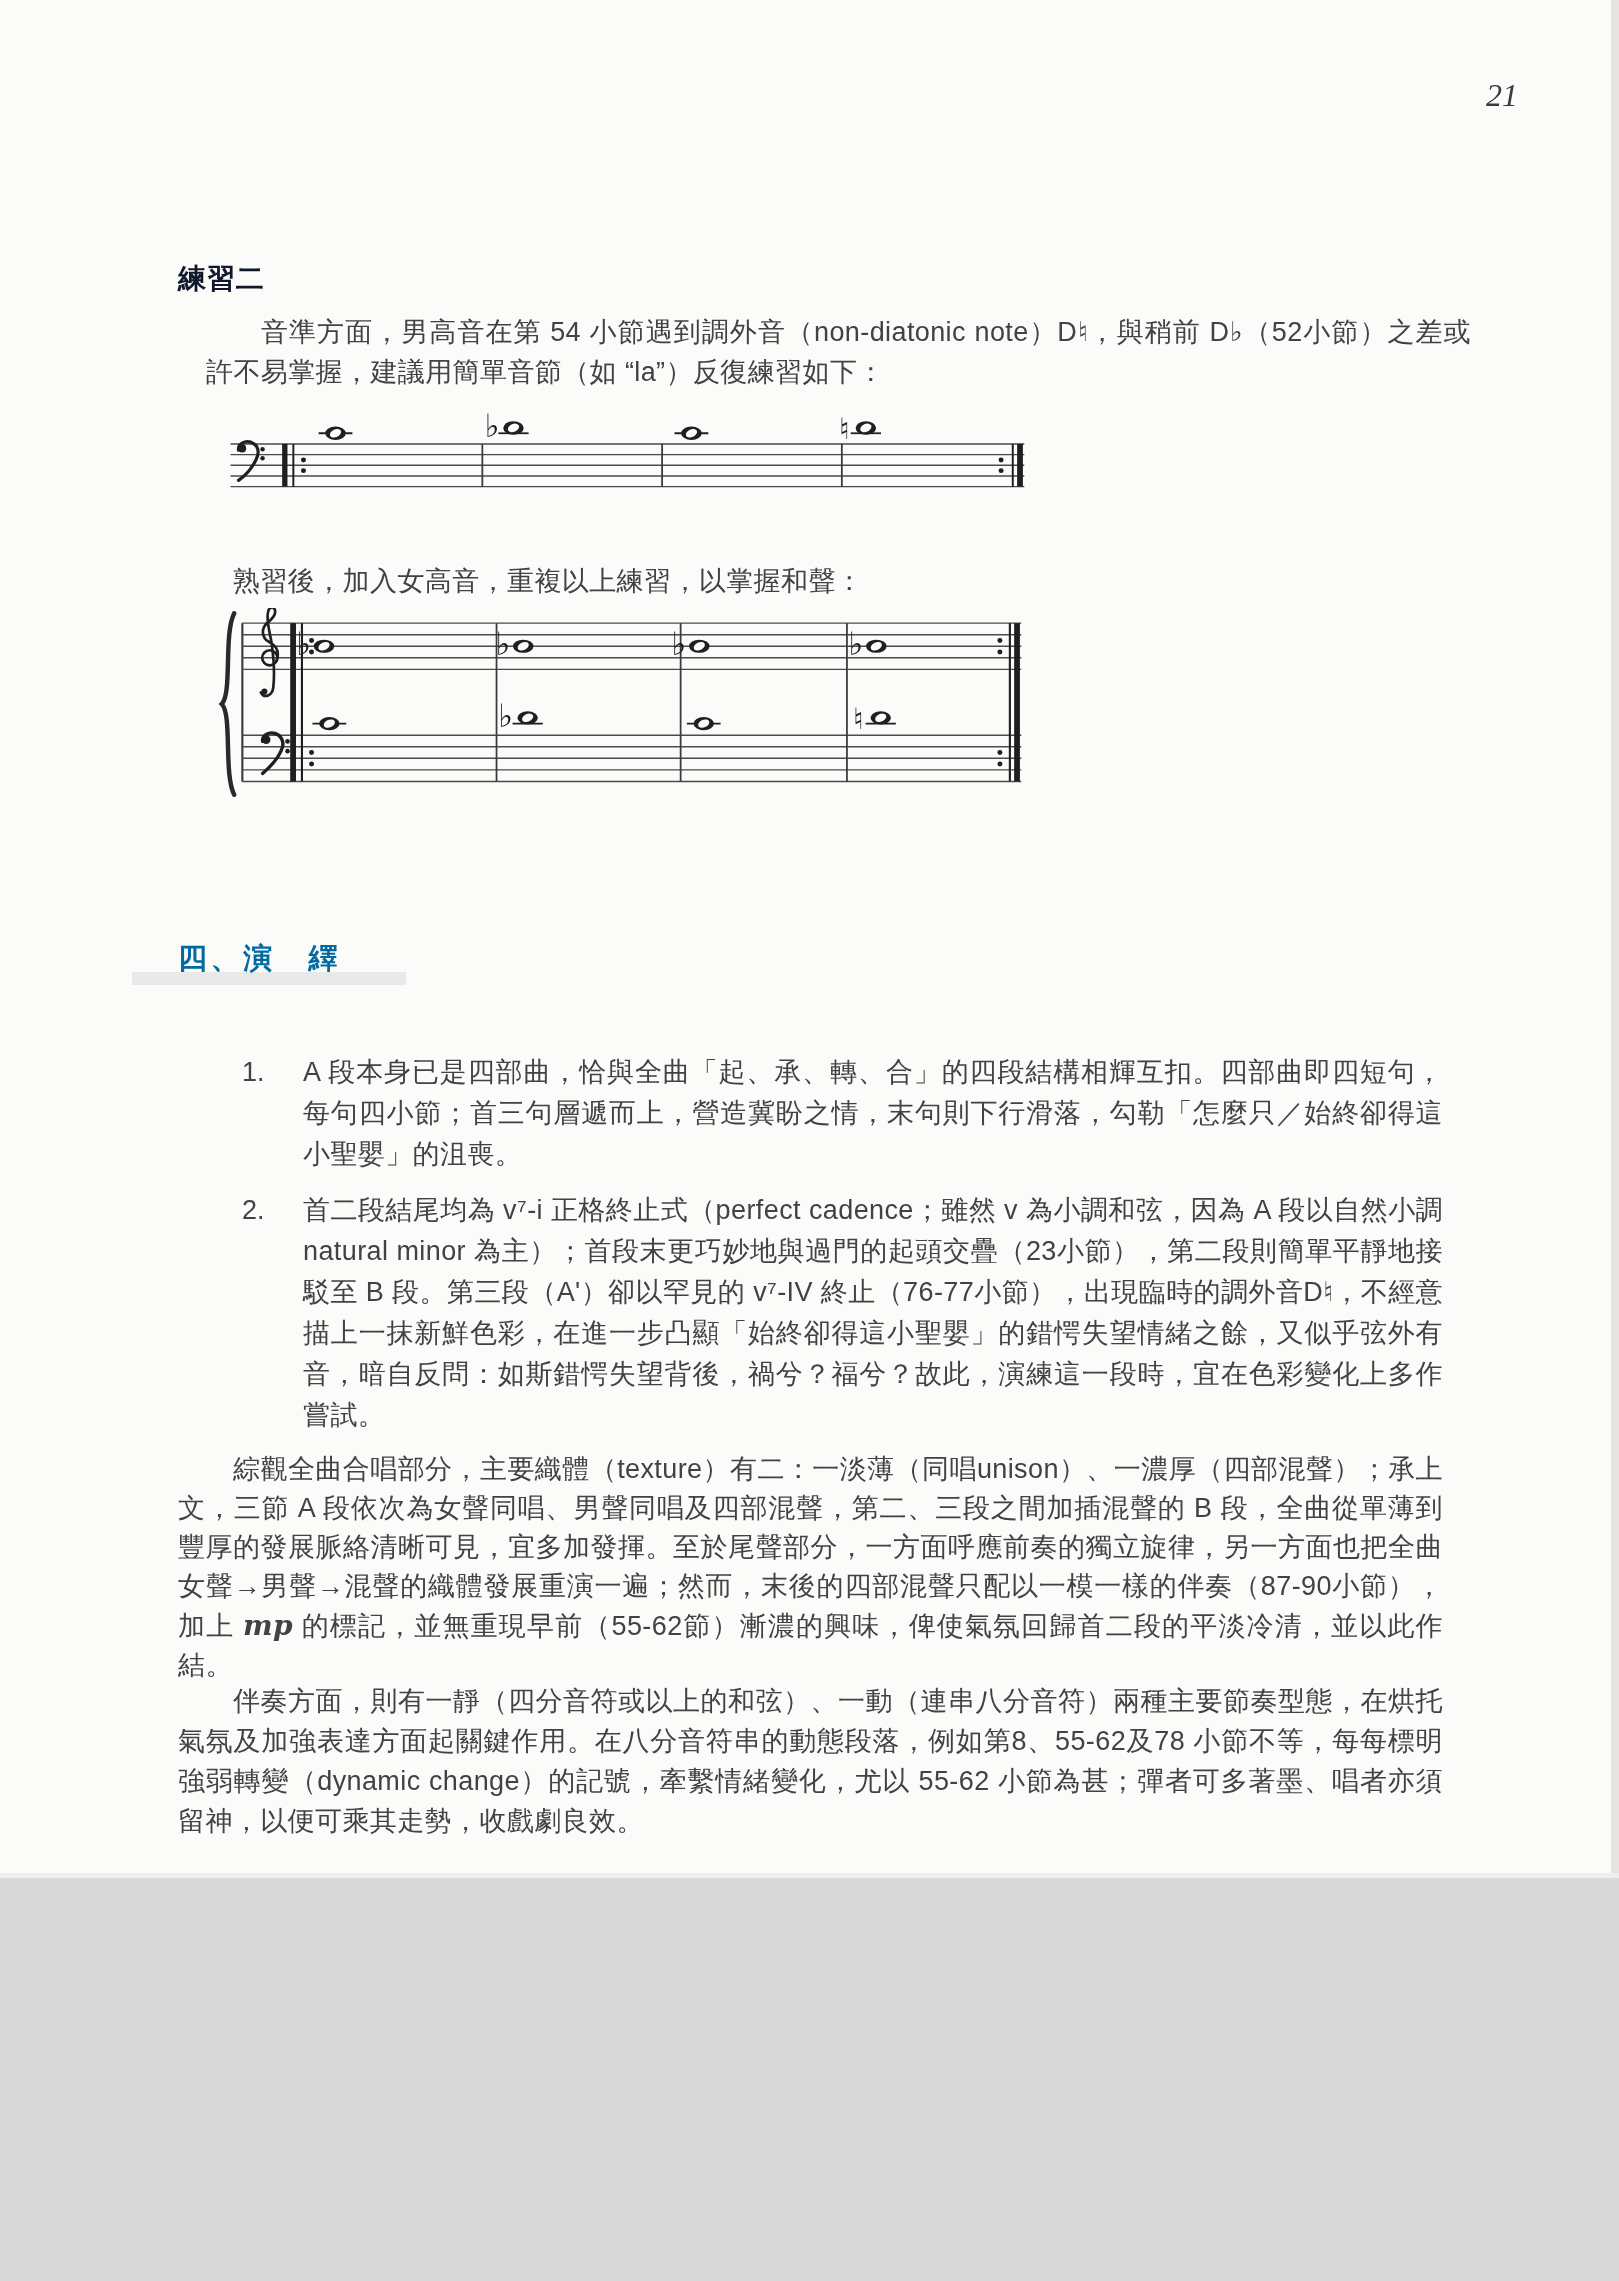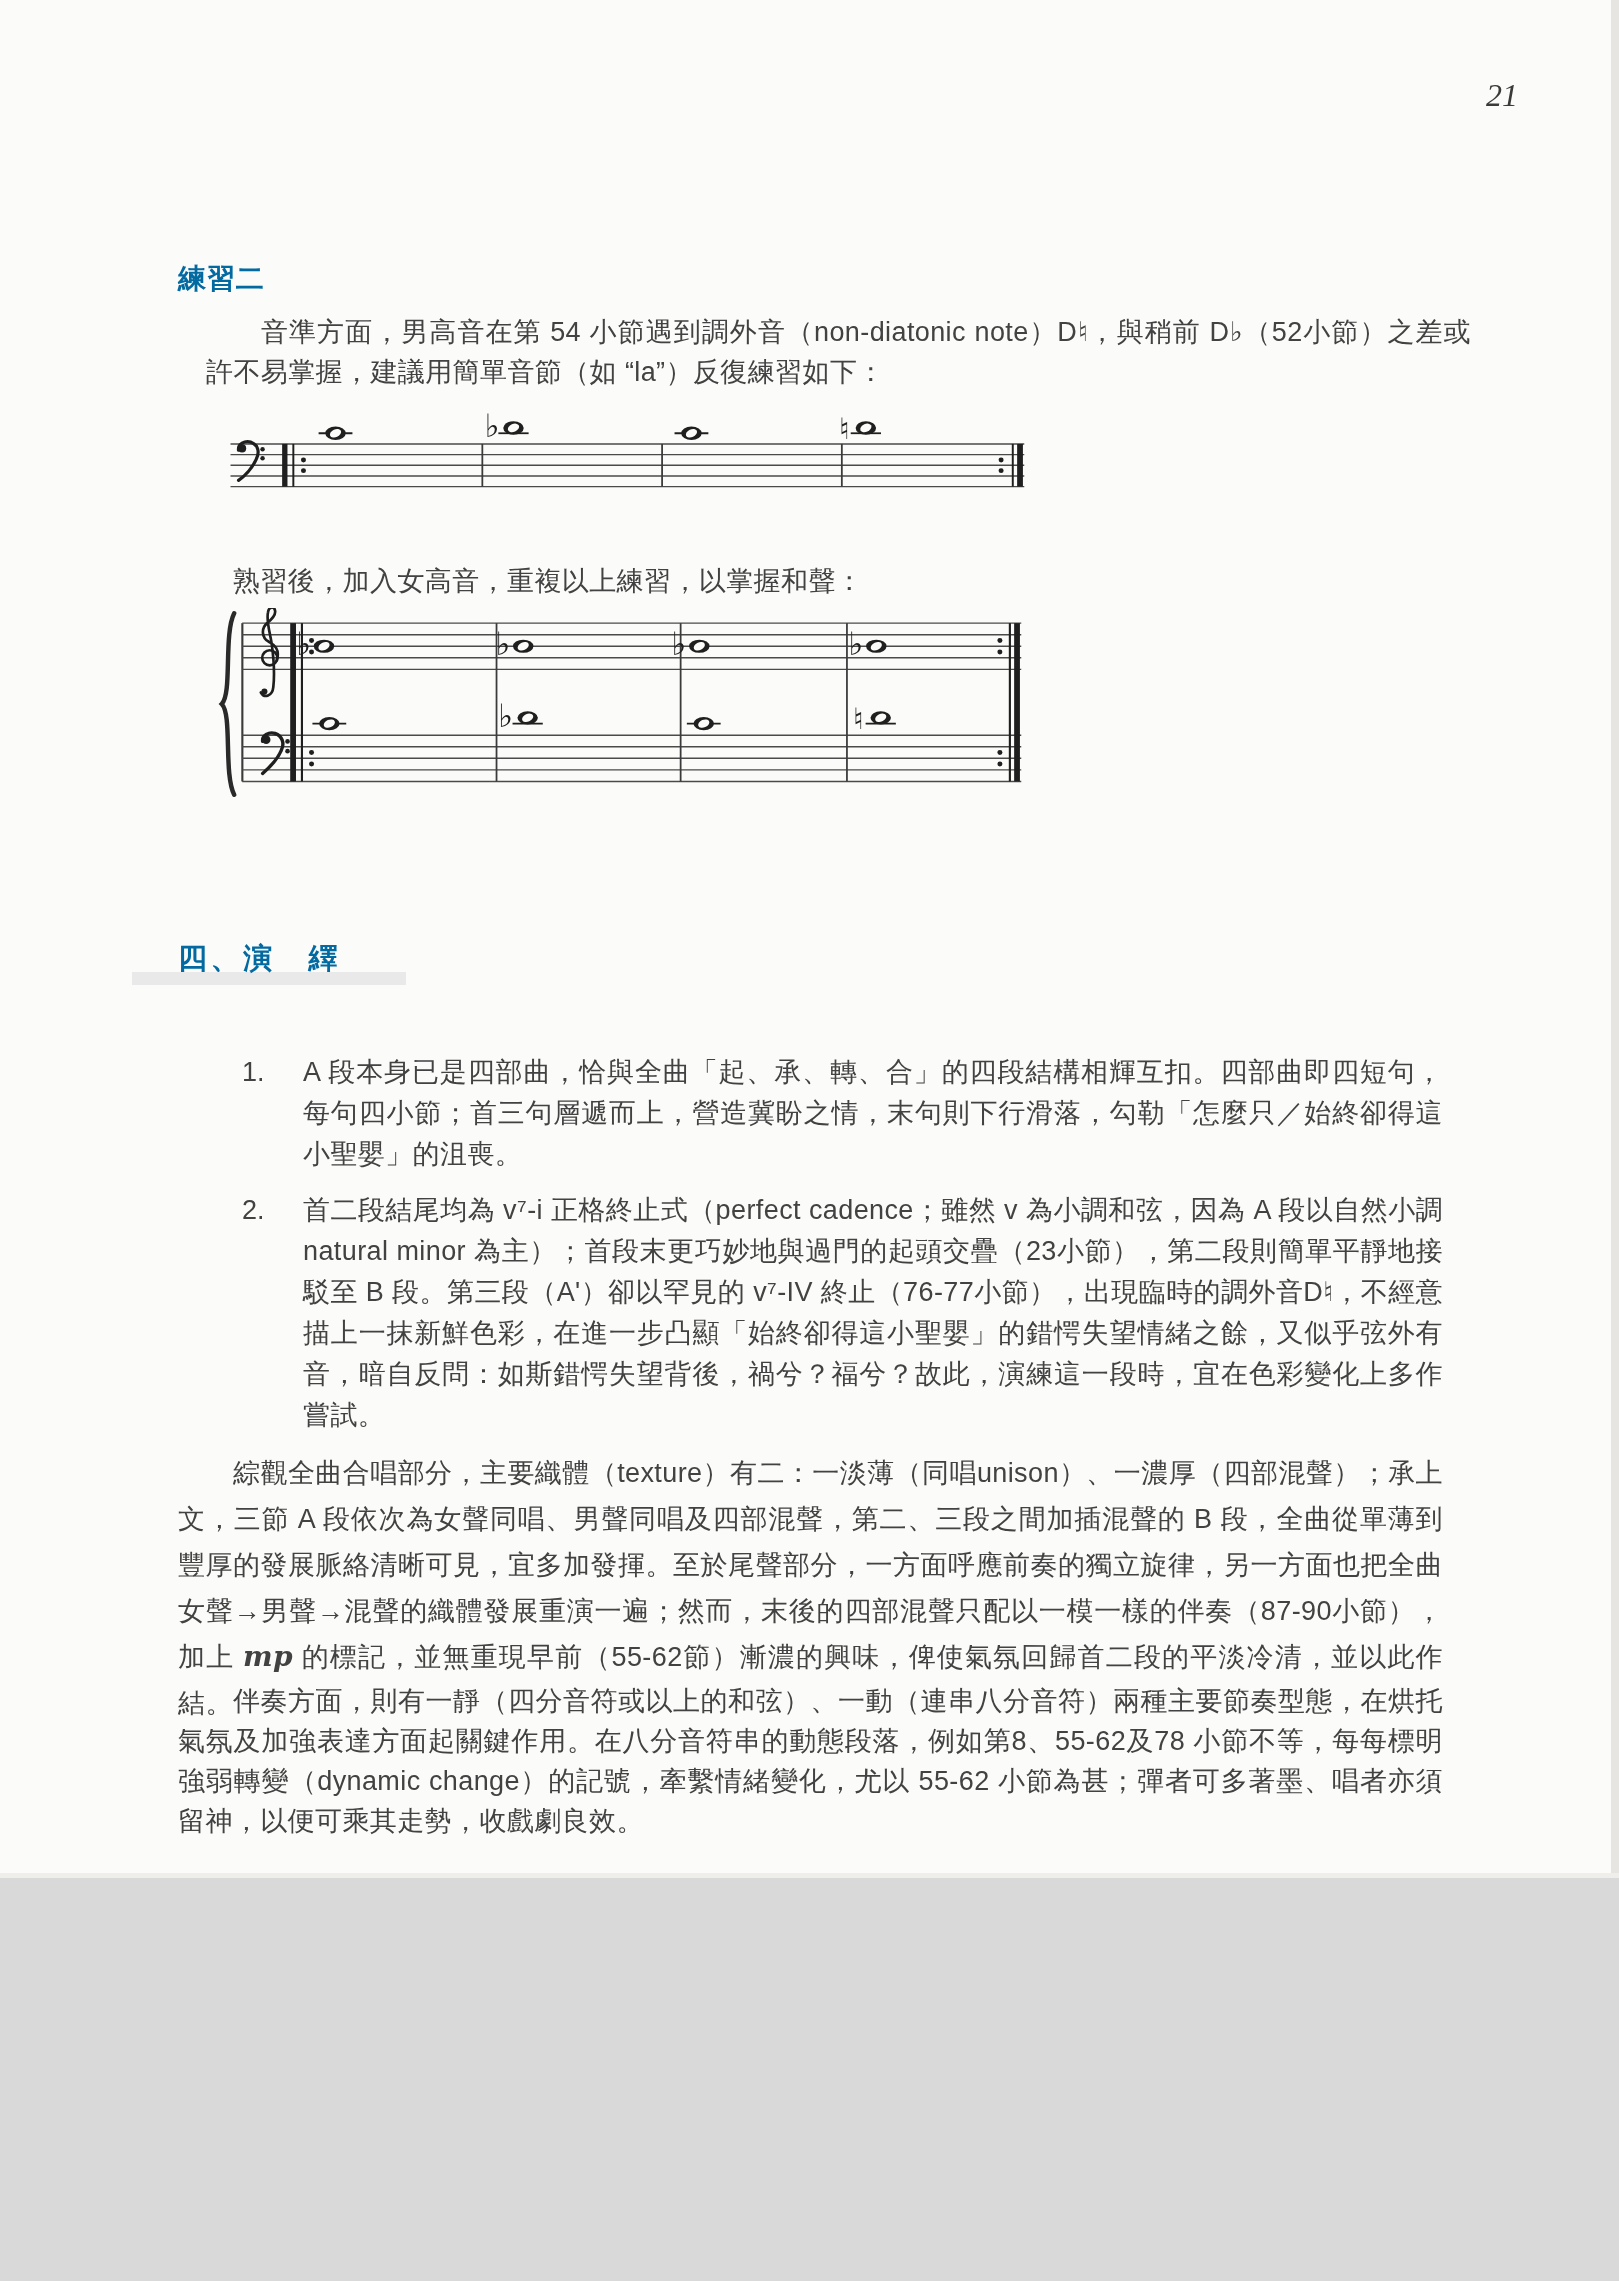--- a/index.html
+++ b/index.html
@@ -3,35 +3,35 @@
 <meta charset="utf-8">
 <style>
   html,body{margin:0;padding:0;}
   body{background:#d9d9d9;}
   .page{position:relative;width:1619px;height:1878px;background:#fbfbf9;overflow:hidden;
         font-family:"Liberation Sans","DejaVu Sans",sans-serif;color:#3d3d3d;}
   .edge-right{position:absolute;right:0;top:0;width:8px;height:100%;background:#e7e5e1;}
   .edge-bottom{position:absolute;left:0;bottom:0;width:100%;height:5.3px;background:#efeeeb;}
   .pageno{position:absolute;top:77px;left:1486px;width:71px;font-family:"Liberation Serif","DejaVu Serif",serif;
           font-style:italic;font-size:32px;color:#3a3a3a;}
-  .h1{position:absolute;left:178px;top:260px;font-size:28px;font-weight:bold;color:#0369a1;letter-spacing:0.9px;}
+  .h1{position:absolute;left:178px;top:260px;font-size:28px;font-weight:bold;color:#0f172a;letter-spacing:0.9px;}
   .para{position:absolute;left:178px;width:1265px;font-size:27px;line-height:40px;text-align:justify;
         color:#424242;letter-spacing:0.4px;}
   .indent{text-indent:55px;}
   .p1{top:312px;margin-left:28px;}
   .p2{top:561px;}
   .h2-band{position:absolute;left:132px;top:972px;width:274px;height:13.4px;background:#e9e9e9;}
   .h2{position:absolute;left:178px;top:939px;font-size:29px;font-weight:bold;color:#0369a1;letter-spacing:3.6px;}
   .p3{top:1002px;}
   .list-item{position:absolute;left:242px;width:1201px;font-size:27px;line-height:41px;color:#424242;}
   .li1{top:1052px;}
   .li2{top:1190px;}
   .list-num{position:absolute;left:0;top:0;width:53px;}
   .list-txt{margin-left:61px;text-align:justify;letter-spacing:0.4px;}
-  .p4{top:1450px;line-height:46px;}
+  .p4{top:1450px;line-height:39px;}
   .p5{top:1681px;}
   .seg-dynamic{font-family:"DejaVu Serif","Liberation Serif",serif;font-weight:bold;font-style:italic;font-size:28px;}
   .notation{position:absolute;}
   .staff1{left:223px;top:403px;width:815px;height:105px;}
   .staff2{left:218px;top:608px;width:847px;height:209px;}
   svg text.acc{font-family:"DejaVu Sans",sans-serif;fill:#1f1f1f;}
 </style>
 </head>
 <body>
 

